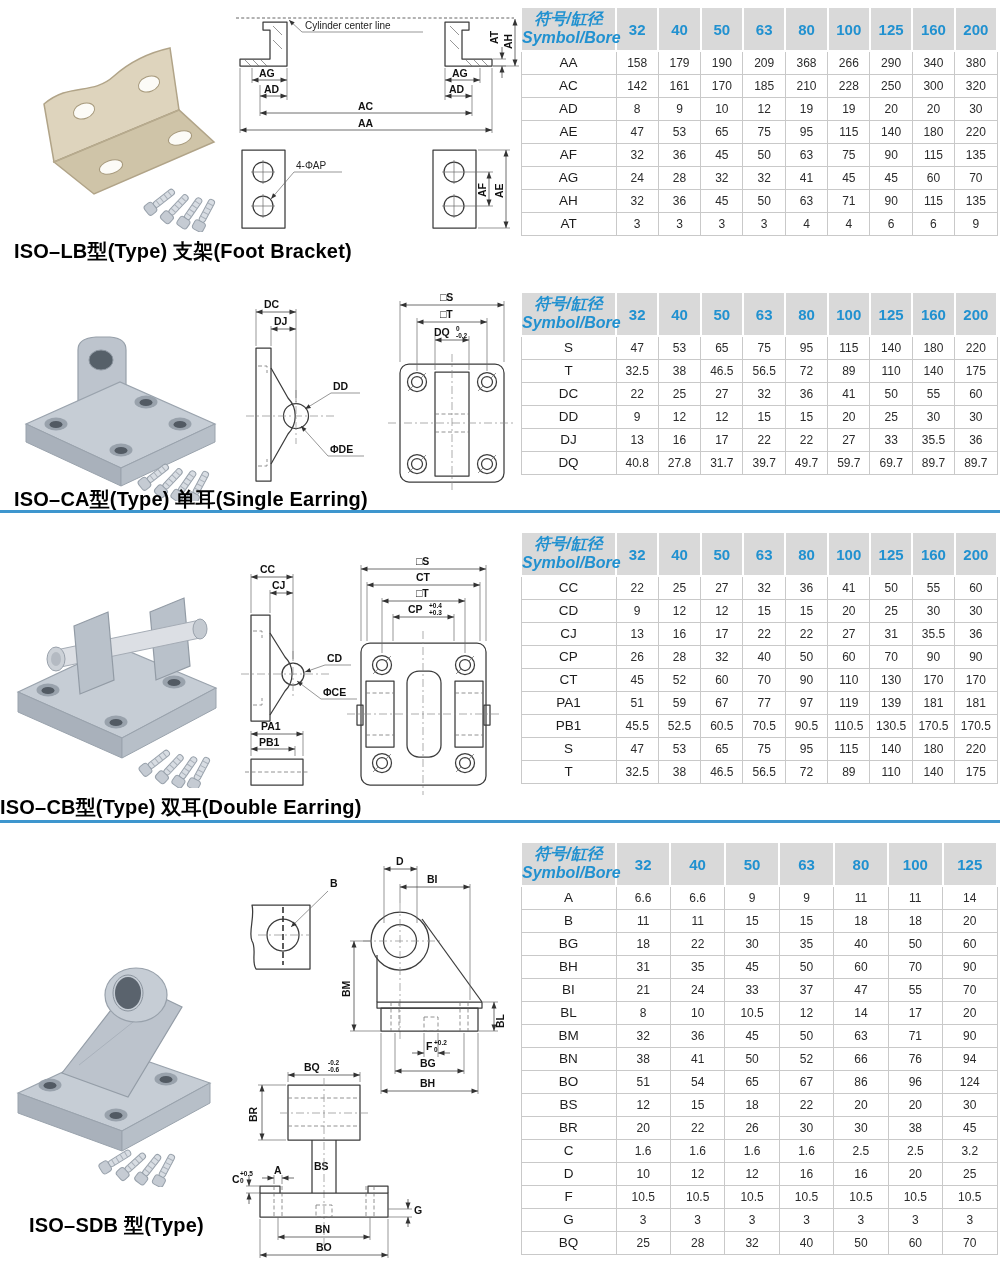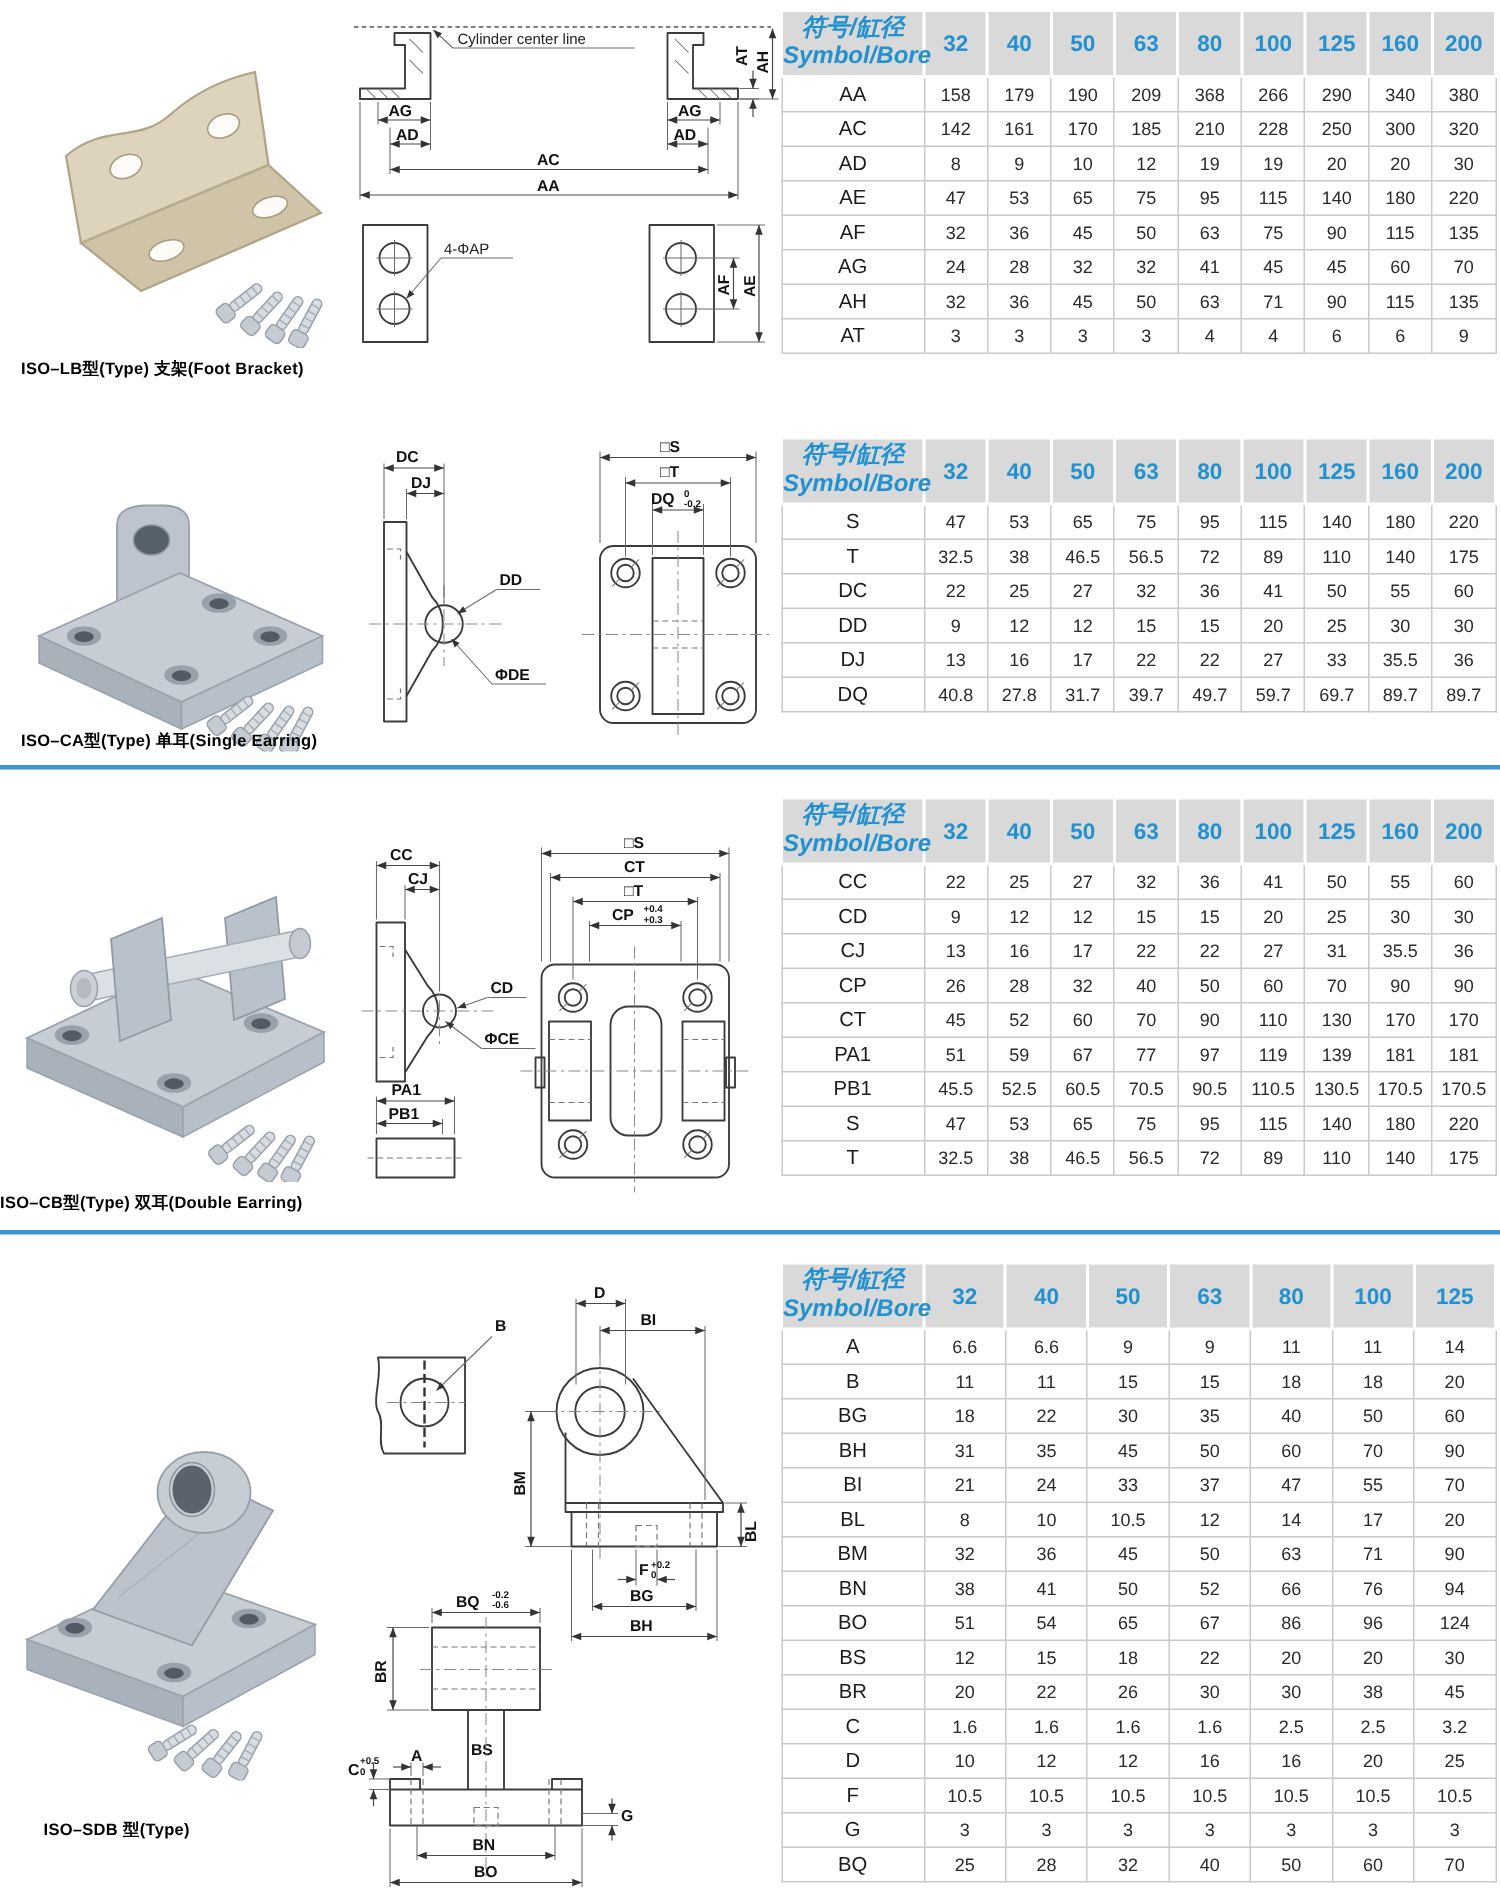--- a/index.html
+++ b/index.html
@@ -1,18 +1,18 @@
 <!DOCTYPE html>
 <html><head>
 <meta charset="utf-8">
 <style>
   html,body{margin:0;padding:0;background:#fff;font-family:"Liberation Sans",sans-serif;}
   .page{position:relative;width:1000px;height:1269px;background:#ffffff;overflow:hidden;padding-left:16px;}
   .photo,.draw{position:absolute;}
-  .sec-title{position:absolute;font-size:11px;font-weight:bold;color:#000;white-space:nowrap;letter-spacing:.2px;}
+  .sec-title{position:absolute;font-size:20px;font-weight:bold;color:#000;white-space:nowrap;letter-spacing:.2px;}
   .divider{position:absolute;left:0;width:1000px;height:3px;background:#3e96ce;}
   
   .dim-table{position:absolute;border-collapse:collapse;table-layout:fixed;width:478px;background:#fff;}
   .dim-table th,.dim-table td{padding:0;text-align:center;vertical-align:middle;}
   .dim-table thead th{background:#d9d9d9;color:#2191d0;font-weight:bold;font-size:15px;height:42px;border:2px solid #ffffff;}
   .dim-table thead th.corner{font-size:16px;line-height:1.18;width:93px;font-style:italic;}
   .dim-table tbody tr{height:23px;}
   .dim-table tbody th{font-size:13.5px;font-weight:normal;color:#1c1c1c;border:1px solid #c9c9c9;background:#fff;}
   .dim-table tbody td{font-size:12px;color:#2b2b2b;border:1px solid #c9c9c9;background:#fff;}
   

